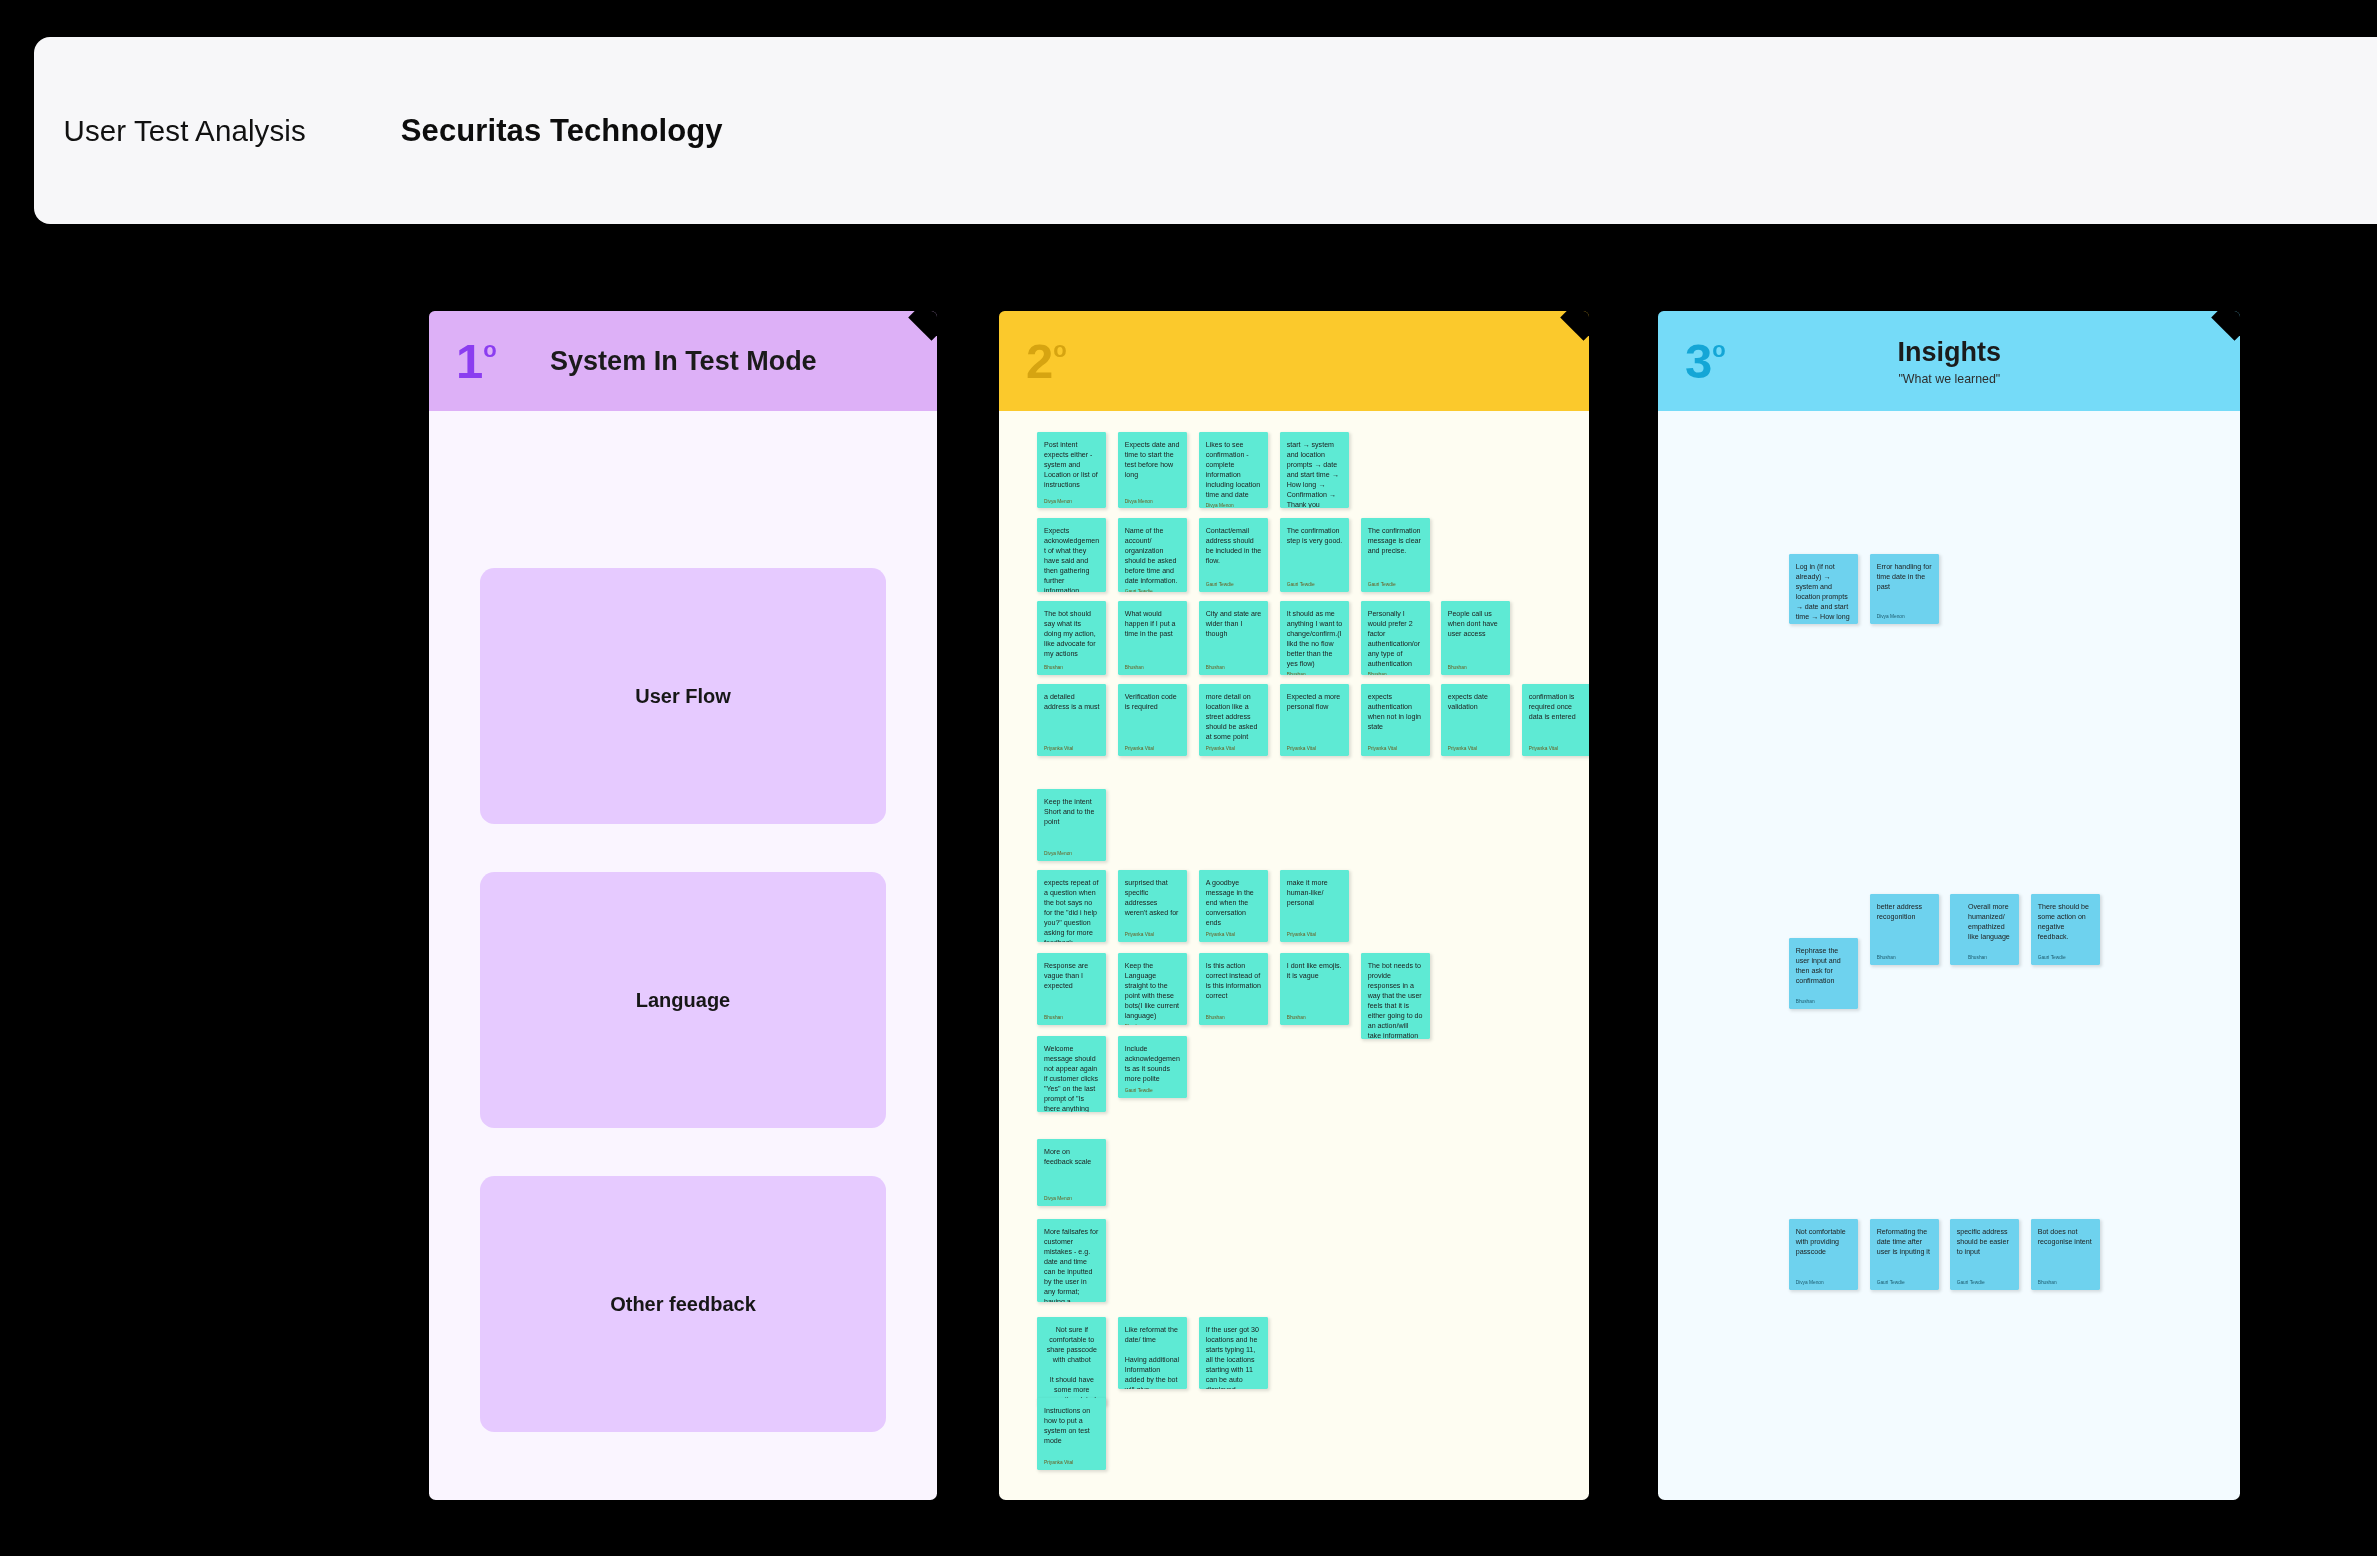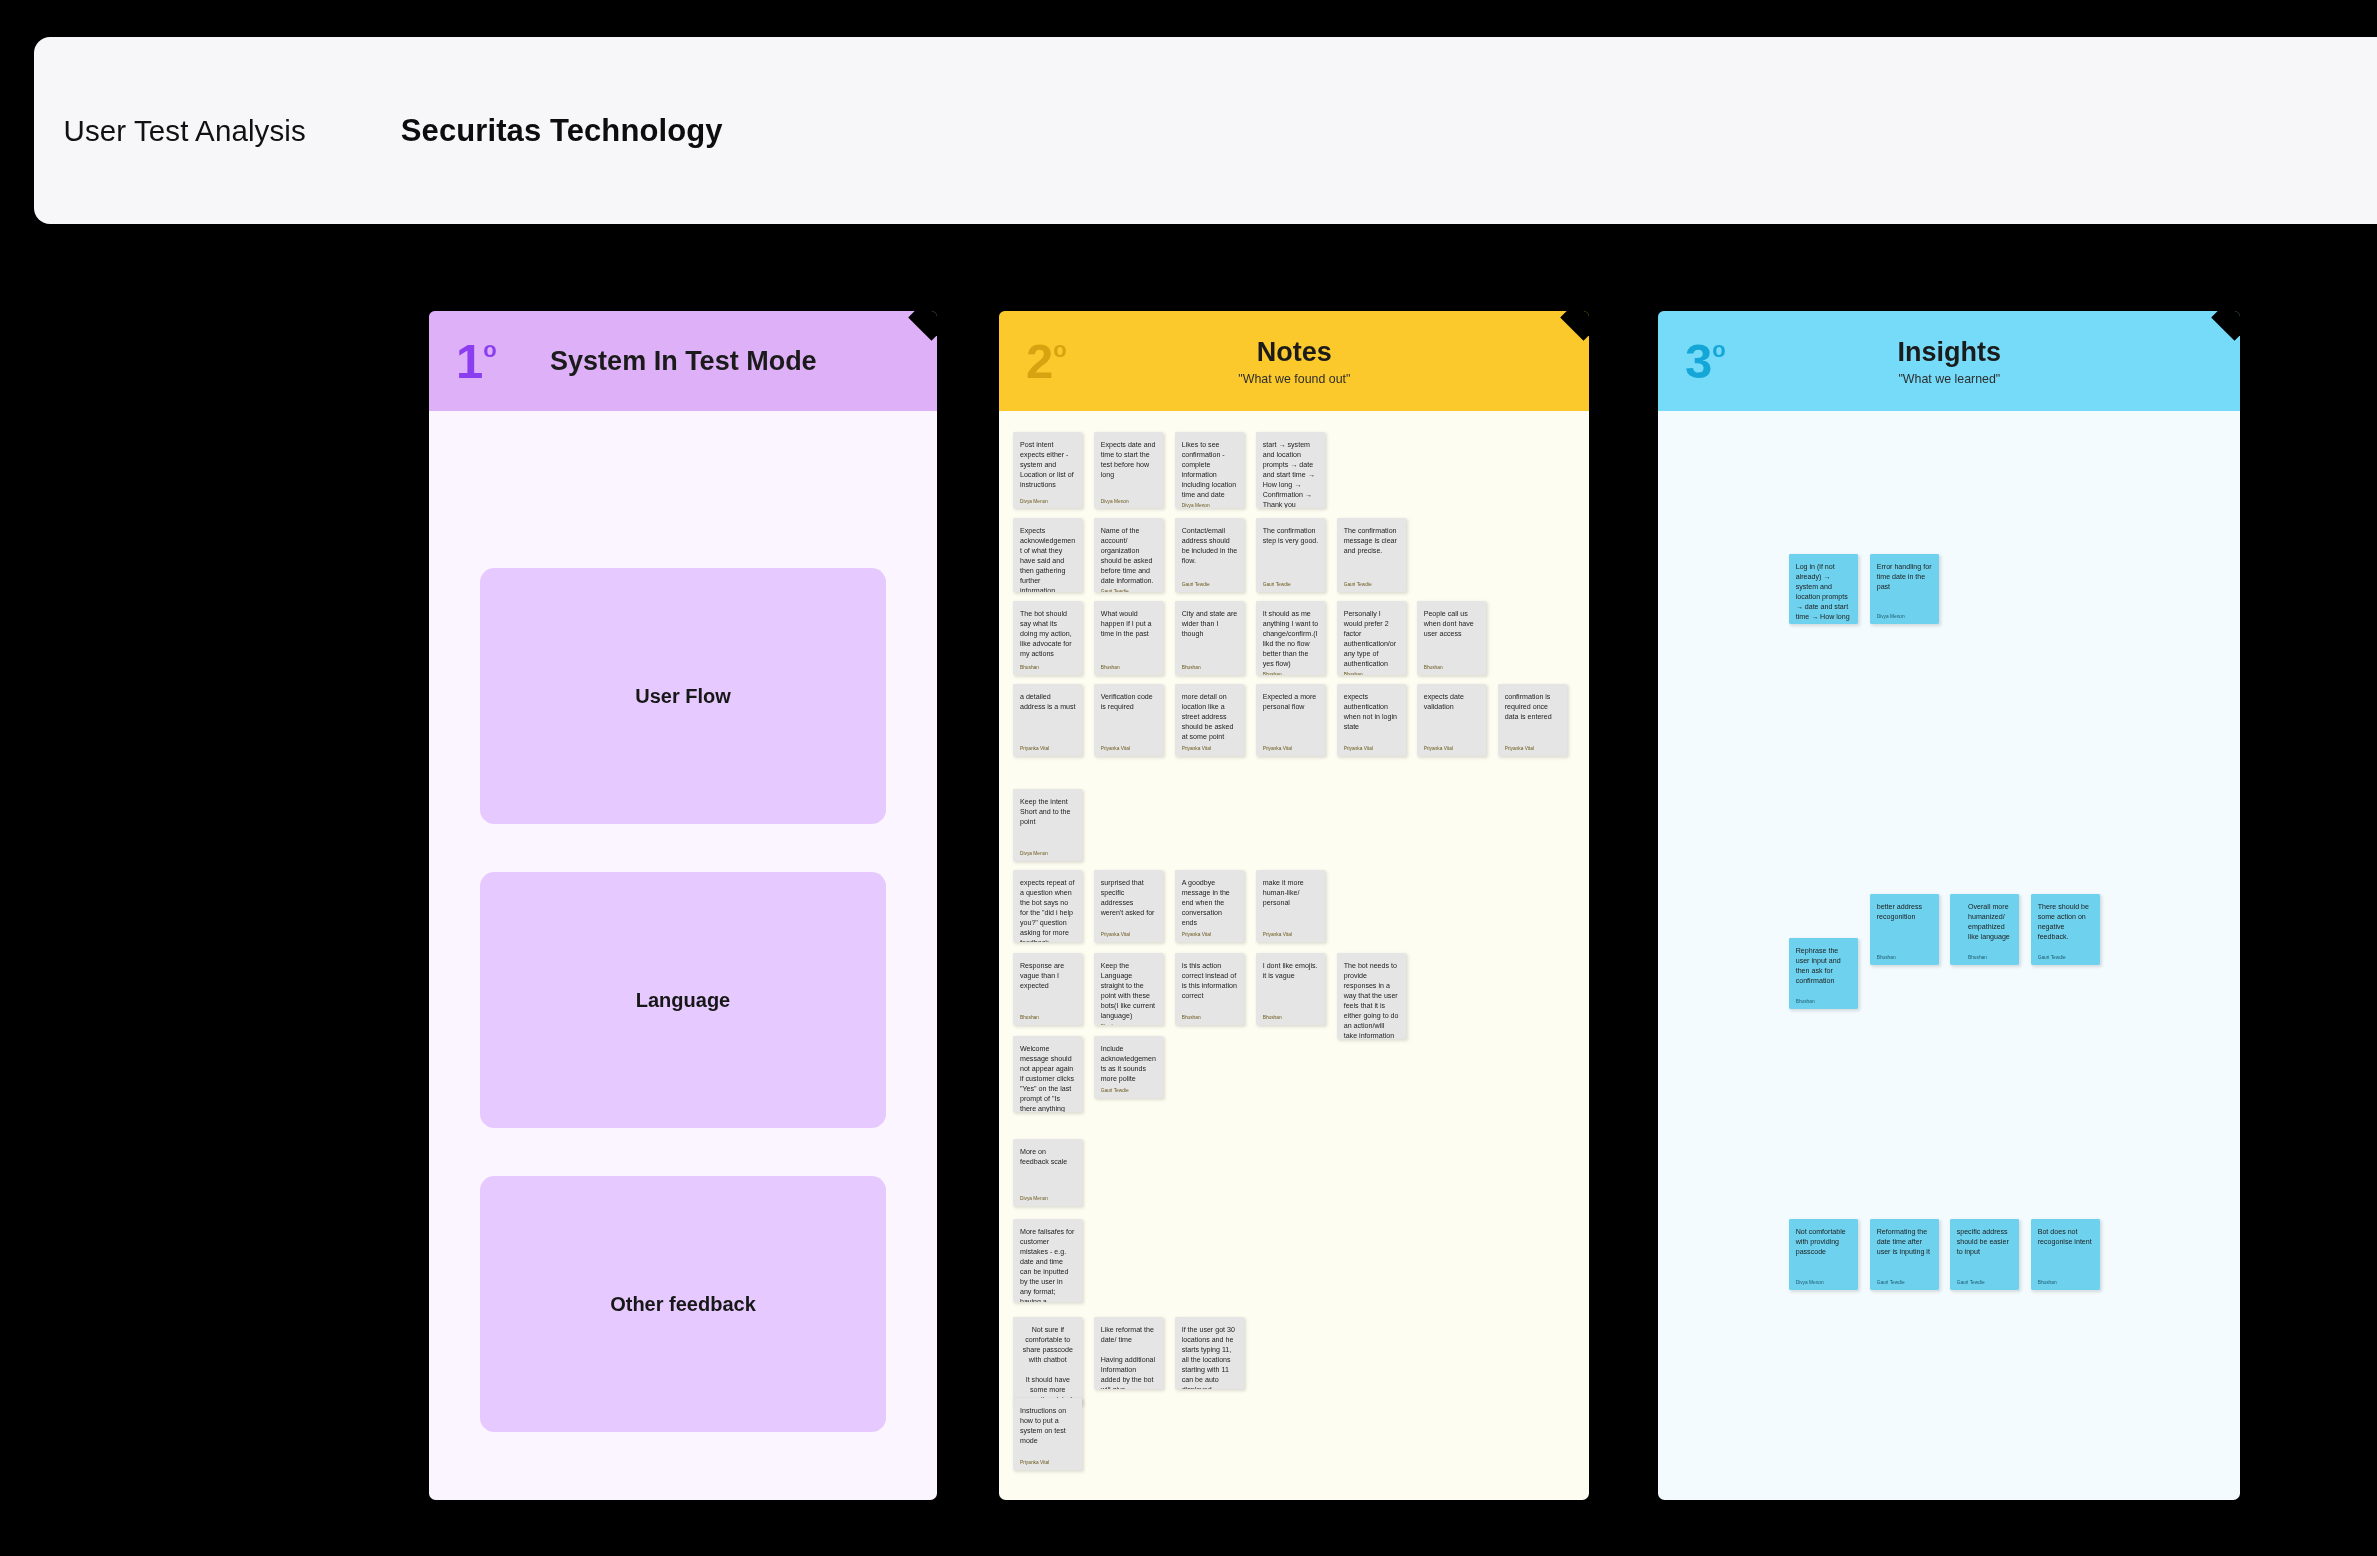--- a/index.html
+++ b/index.html
@@ -102,21 +102,21 @@
   
   .notes-layer { position: relative; width: 100%; height: 100%; }
   .note {
     position: absolute;
     border-radius: 1.4px;
     box-shadow: 1.4px 1.9px 3.3px rgba(0,0,0,.13);
     padding: 7.6px 6.7px 4.8px 6.7px;
     display: flex; flex-direction: column;
     overflow: hidden;
   }
-  .note.yellow { background: #e5e5e5; }
+  .note.yellow { background: #5eead4; margin-left: 24px; }
   .note.blue   { background: #6ed2ee; }
   .note-text {
     font-size: 7.1px; line-height: 1.42;
     color: #1c1c1c;
     flex: 1;
     white-space: pre-line;
     word-break: break-word;
   }
   .note-author {
     font-size: 4.8px;
@@ -151,24 +151,20 @@
       <div class="cat-card cat-3">Other feedback</div>
     </div>
   </div>
 
   <div class="col" id="col2">
     <div class="col-head">
       <div class="col-num">
         <span>2</span>
           <sup>o</sup>
       </div>
-      <div class="col-head-txt">
-        <div class="col-title">Notes</div>
-        <div class="col-sub">"What we found out"</div>
-      </div>
     </div>
     <div class="col-body">
       <div class="notes-layer" id="notes-layer">
           <div class="note yellow" style="left: 14.3px; top: 21.4px; width: 69px; height: 76px;">
             <div class="note-text">Post intent expects either - system and Location or list of instructions</div>
             <div class="note-author">Divya Menon</div>
           </div>
           <div class="note yellow" style="left: 95px; top: 21.4px; width: 69px; height: 76px;">
             <div class="note-text">Expects date and time to start the test before how long</div>
             <div class="note-author">Divya Menon</div>

